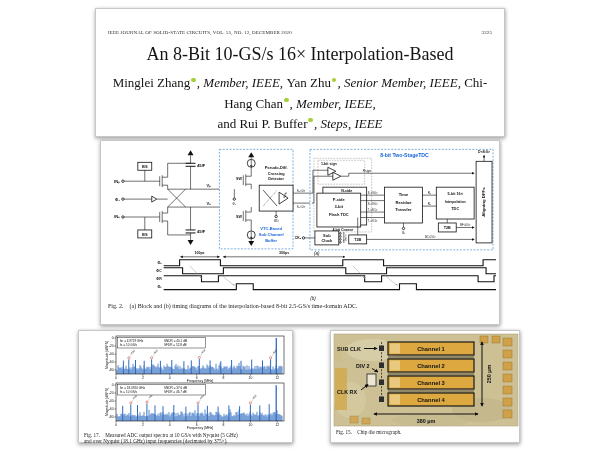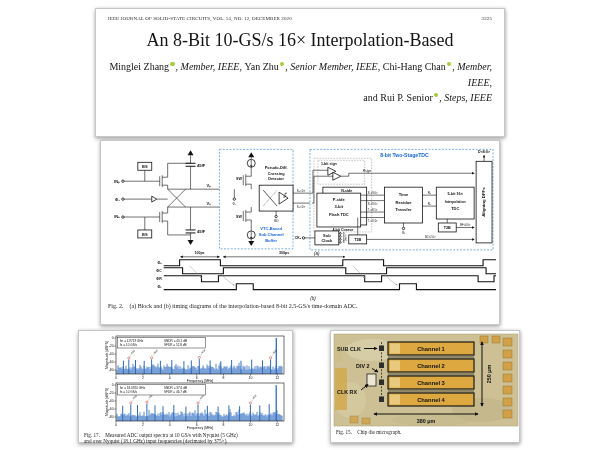--- a/index.html
+++ b/index.html
@@ -1,25 +1,25 @@
 <!DOCTYPE html>
 <html><head>
 <meta charset="utf-8">
 <style>
   html,body{margin:0;padding:0;}
   #screen{position:relative;width:600px;height:450px;background:#ffffff;overflow:hidden;
           font-family:"Liberation Sans","DejaVu Sans",sans-serif;}
   .card{position:absolute;background:#fff;border:1px solid #c7c7c7;box-sizing:border-box;
         box-shadow:0 2px 4px rgba(0,0,0,.30),1px 0 3px rgba(0,0,0,.12);}
-  #card-title{left:95px;top:8px;width:410px;height:129px;padding:7px 12px;}
+  #card-title{left:95px;top:8px;width:410px;height:129px;padding:21px 12px;}
   .hdr{display:flex;justify-content:space-between;font-family:"Liberation Serif","DejaVu Serif",serif;
        font-size:5px;letter-spacing:.1px;color:#2a2a2a;}
   .title{font-family:"Liberation Serif","DejaVu Serif",serif;font-size:18px;text-align:center;
          color:#141414;line-height:1.3;margin-top:8px;}
-  .authors{font-family:"Liberation Serif","DejaVu Serif",serif;font-size:10px;text-align:right;
+  .authors{font-family:"Liberation Serif","DejaVu Serif",serif;font-size:13px;text-align:center;
            margin-top:7px;color:#141414;line-height:1.55;}
   .authors i{font-style:italic;}
   .orcid{display:inline-block;width:4.5px;height:4.5px;border-radius:50%;background:#A6CE39;
          vertical-align:super;margin:0 1px 0 1px;}
   #card-fig2{left:100px;top:140px;width:400px;height:185px;padding:2px 1px;}
   #card-fig17{left:78px;top:330px;width:215px;height:113px;padding:1px;}
   #card-fig15{left:330px;top:330px;width:190px;height:113px;padding:1px;}
   .caption{font-family:"Liberation Serif","DejaVu Serif",serif;font-size:6px;color:#222;margin:2px 6px 0;}
   .capsm{font-family:"Liberation Serif","DejaVu Serif",serif;font-size:5.2px;line-height:1.2;color:#222;margin:1px 4px 0;}
   svg{display:block;}
@@ -45,21 +45,21 @@
     <div class="title">
       <div>An 8-Bit 10-GS/s 16× Interpolation-Based</div>
     </div>
     <div class="authors">
       <div>
         <span><span>Minglei Zhang</span><span class="orcid"></span><i>, Member, IEEE, </i></span>
         <span><span>Yan Zhu</span><span class="orcid"></span><i>, Senior Member, IEEE, </i></span>
         <span><span>Chi-Hang Chan</span><span class="orcid"></span><i>, Member, IEEE,</i></span>
       </div>
       <div>
-        <span><span>and Rui P. Senior</span><span class="orcid"></span><i>, Steps, IEEE</i></span>
+        <span><span>and Rui P. Buffer</span><span class="orcid"></span><i>, Steps, IEEE</i></span>
       </div>
     </div>
   </div>
 
   <div class="card" id="card-fig2">
     <svg width="396" height="158" viewBox="0 0 398 158">
       <defs>
         <marker id="arB" viewBox="0 0 6 6" refX="5" refY="3" markerWidth="4.5" markerHeight="4.5" orient="auto-start-reverse">
             <path d="M0,0 L6,3 L0,6 Z" fill="#111"></path>
           </marker>

